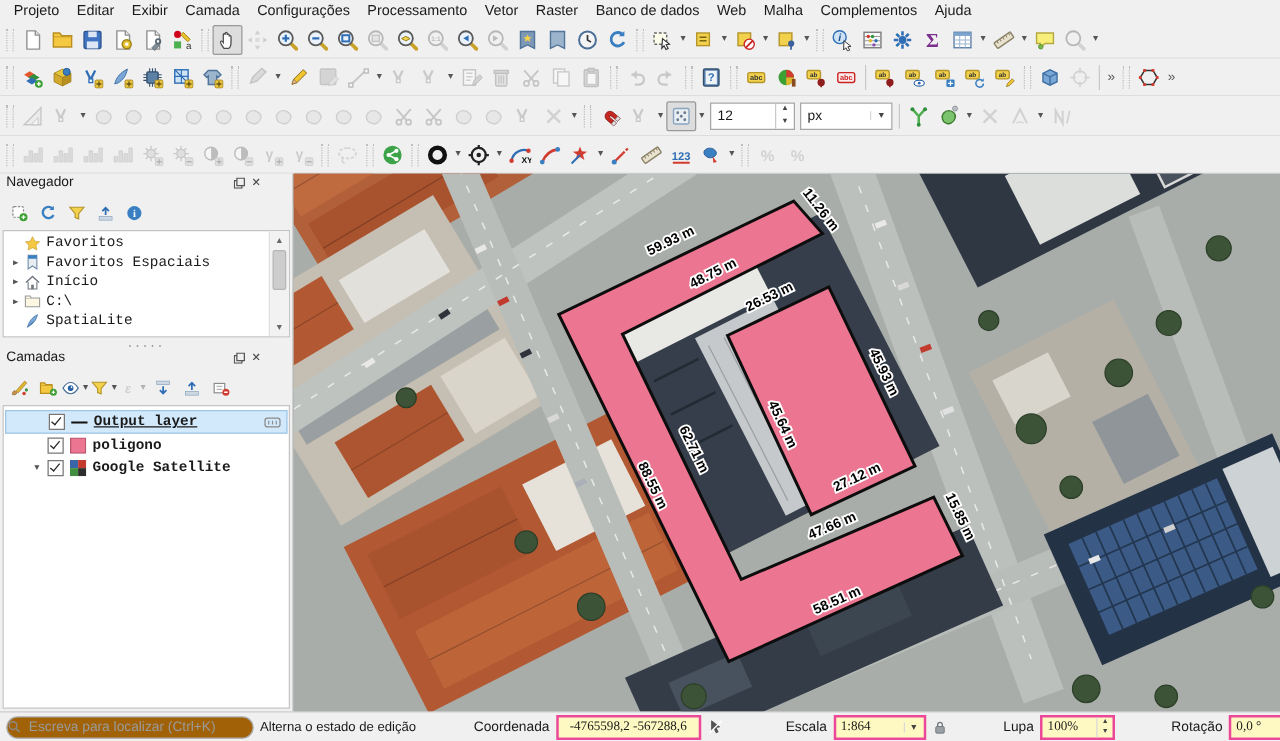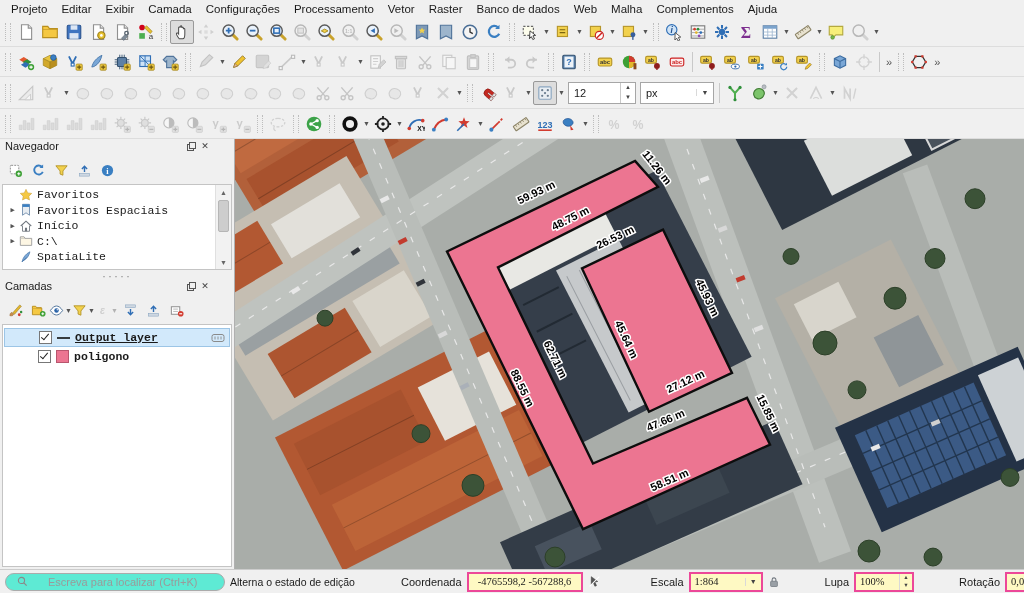--- a/index.html
+++ b/index.html
@@ -56,21 +56,21 @@
   .lsym{width:17px;display:flex;justify-content:center;align-items:center;flex:none;}
   .llabel{padding-left:3px;font-weight:600;white-space:nowrap;}
   .llabel.ul{text-decoration:underline;}
   .lind{margin-left:auto;margin-right:4px;flex:none;display:flex;}
   
   .map{flex:1;position:relative;background:#9aa09c;min-width:0;}
   .map svg{position:absolute;inset:0;}
   .mlabel{font-family:"Liberation Sans",sans-serif;font-size:11px;font-weight:700;fill:#000;stroke:#ffffff;stroke-width:3px;paint-order:stroke;text-anchor:middle;}
   
   .statusbar{height:23px;flex:none;display:flex;align-items:center;gap:5px;padding:0 5px;border-top:1px solid #cccccc;background:#f0f0f0;font-size:11px;}
-  .locator{width:196px;height:16px;border:1px solid #ababab;border-radius:9px;background:#5eead4;display:flex;align-items:center;gap:18px;padding:0 11px;flex:none;}
+  .locator{width:196px;height:16px;border:1px solid #ababab;border-radius:9px;background:#a16207;display:flex;align-items:center;gap:4px;padding:0 0;flex:none;}
   .locator input{border:none;outline:none;flex:1;font-size:11px;font-family:"Liberation Sans",sans-serif;background:transparent;min-width:0;}
   .locator input::placeholder{color:#9a9a9a;}
   .sb-msg{width:126px;overflow:hidden;white-space:nowrap;font-size:10.5px;flex:none;}
   .sb-lab{flex:none;margin-left:40px;}
   .sb-box{height:16px;border:2px solid #ec4899;background:#fef9c3;display:flex;align-items:center;justify-content:center;font-size:10.5px;flex:none;font-family:Liberation Serif, serif;}
   .coordbox{width:112px;}
   .sb-combo{width:70px;justify-content:space-between;}
   .sb-combo .v{padding-left:4px;}
   .sb-combo .a{width:15px;text-align:center;font-size:7px;color:#444;border-left:1px solid #d9d9d9;}
   .sb-spin{width:56px;justify-content:space-between;}
@@ -1598,20 +1598,33 @@
               </div>
               <div class="lrow">
                 <span class="texp"></span>
                 <span class="cb on"></span>
                 <span class="lsym">
                   <svg width="13" height="13" viewBox="0 0 13 13">
                     <rect x="0.5" y="0.5" width="12" height="12" fill="#ec7591" stroke="#b8566e"></rect>
                   </svg>
                 </span>
                 <span class="llabel">poligono</span>
+              </div>
+              <div class="lrow">
+                <span class="texp">▼</span>
+                <span class="cb on"></span>
+                <span class="lsym">
+                  <svg width="13" height="13" viewBox="0 0 13 13">
+                    <rect width="6.5" height="6.5" fill="#3a66a8"></rect>
+                    <rect x="6.5" width="6.5" height="6.5" fill="#c43a2e"></rect>
+                    <rect y="6.5" width="6.5" height="6.5" fill="#3f8f3f"></rect>
+                    <rect x="6.5" y="6.5" width="6.5" height="6.5" fill="#2d2d2d"></rect>
+                  </svg>
+                </span>
+                <span class="llabel">Google Satellite</span>
               </div>
             </div>
         </div>
       </div>
     </div>
 
     <div class="map">
       <svg id="map-svg" width="100%" height="100%" viewBox="0 0 789 432" preserveAspectRatio="none">
         <g>
           <rect width="789" height="432" fill="#a9ada9"></rect>

